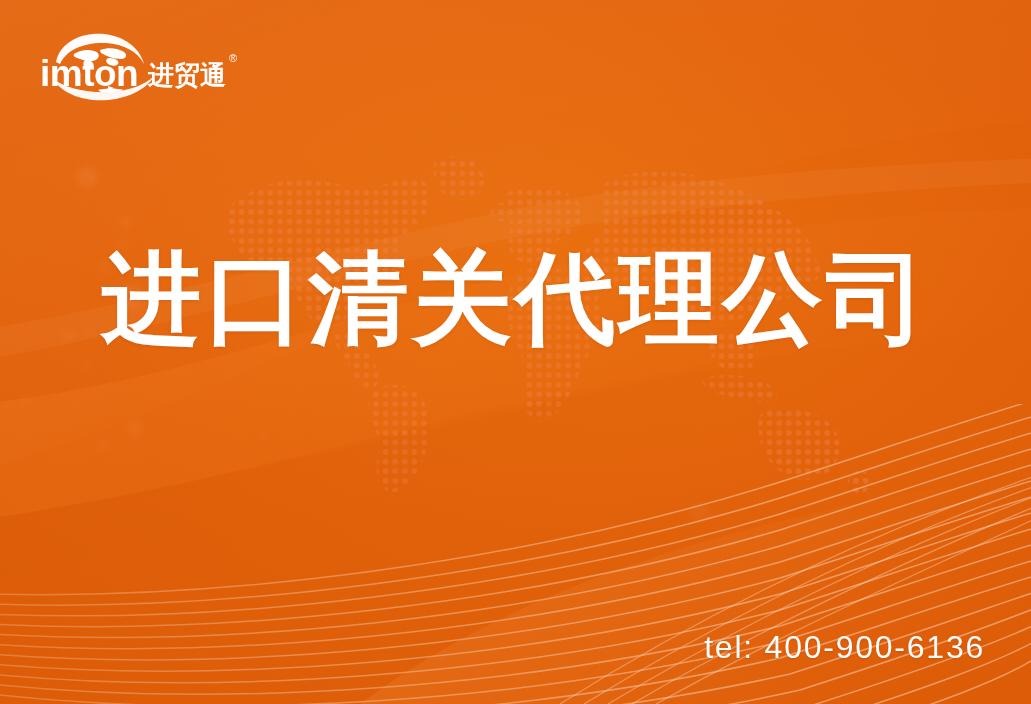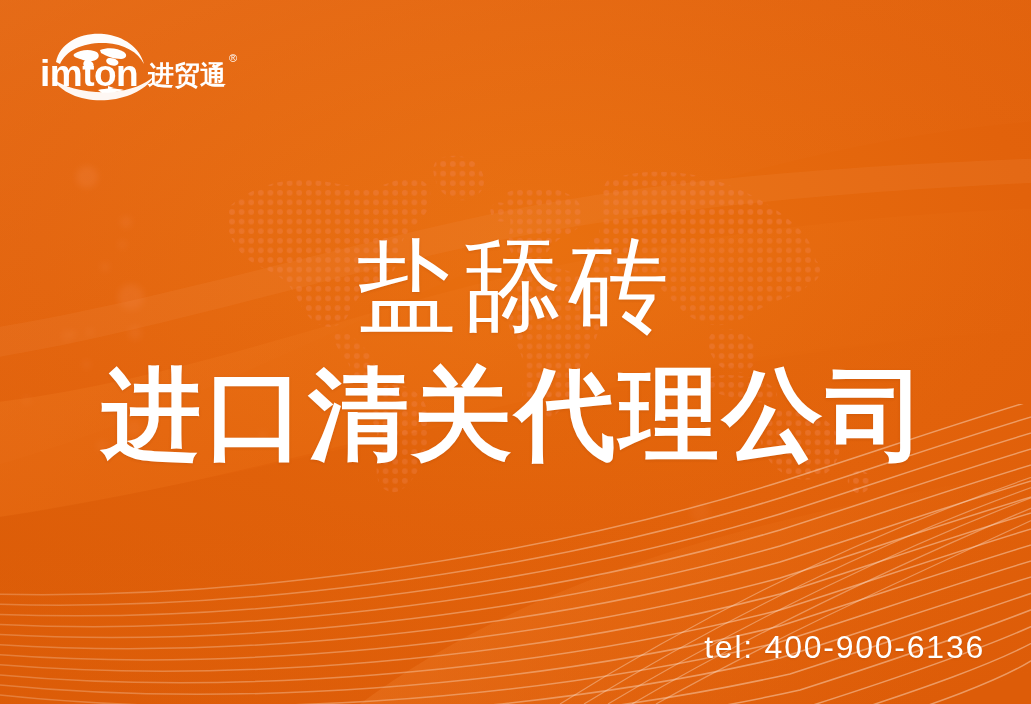--- a/index.html
+++ b/index.html
@@ -316,20 +316,19 @@
 
       <text x="2" y="58" font-family="'Liberation Sans','DejaVu Sans',sans-serif" font-size="37" font-weight="700" fill="#ffffff" letter-spacing="-0.5">imton</text>
 
       <text x="110" y="56" font-family="'DejaVu Sans','Liberation Sans',sans-serif" font-size="26" font-weight="700" fill="#ffffff" letter-spacing="0">进贸通</text>
 
       <text x="191" y="34" font-family="'Liberation Sans','DejaVu Sans',sans-serif" font-size="11" fill="#ffffff">®</text>
     </svg>
   </div>
 
   <div class="headline">
-    <span class="line1">盐舔砖</span>
     <span class="line2">进口清关代理公司</span>
   </div>
 
   <div class="tel">tel: 400-900-6136</div>
 
   <div class="frame-edge"></div>
 </div>
 
 </body></html>

